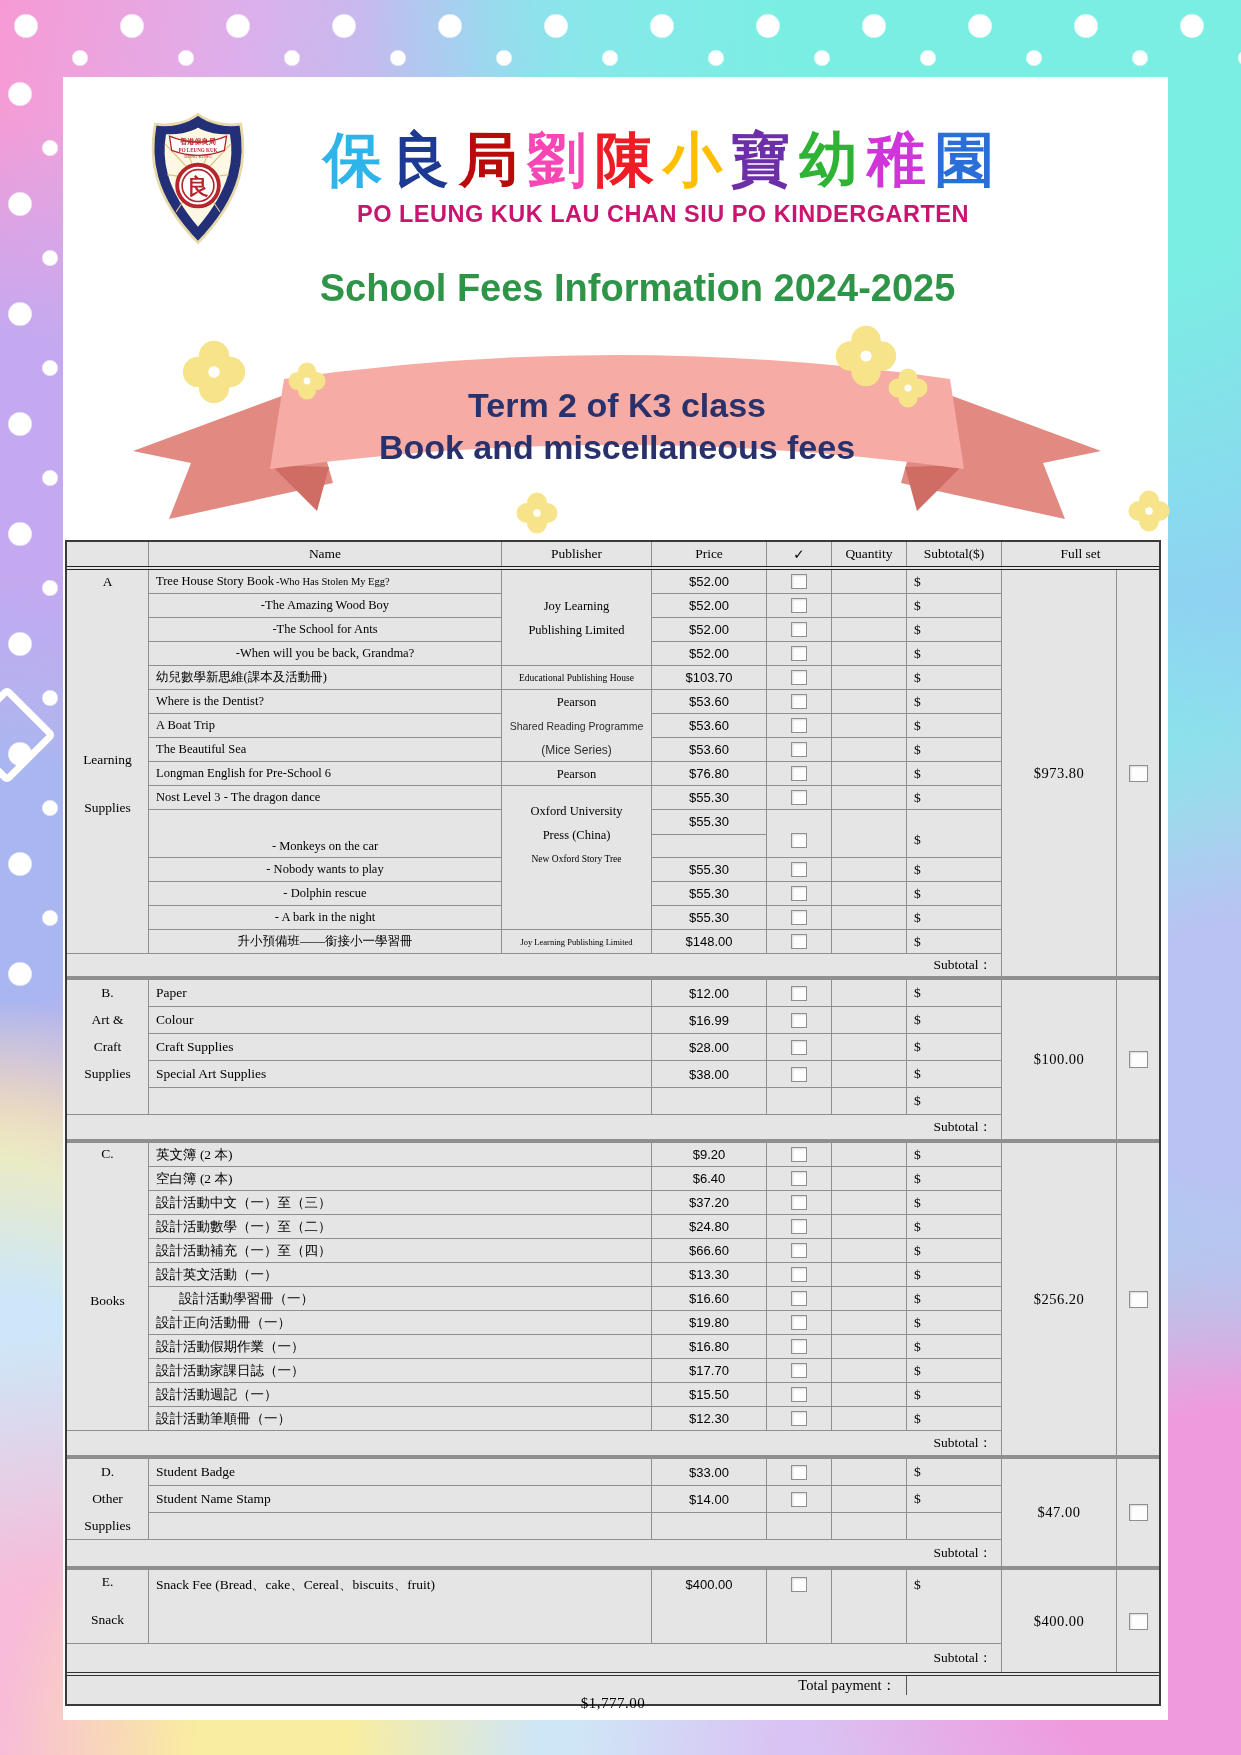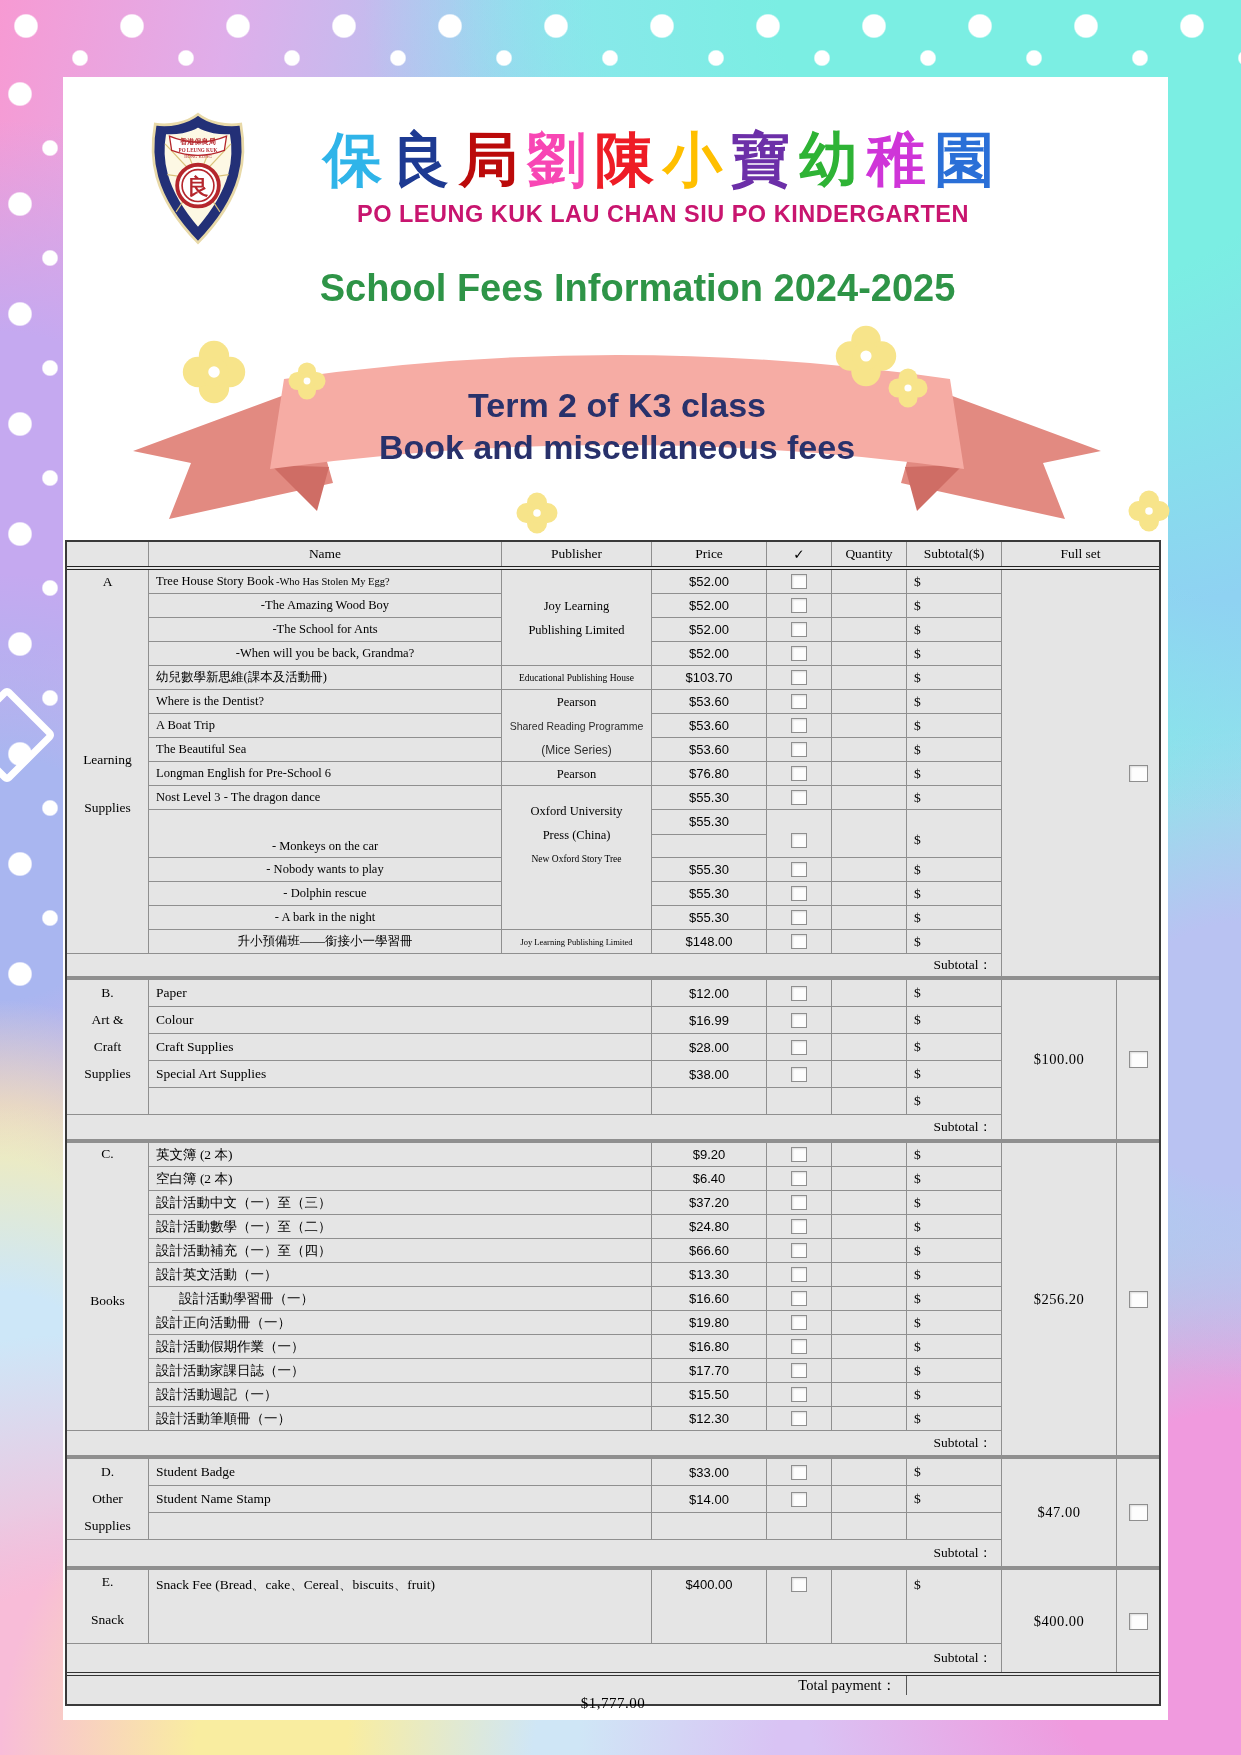--- a/index.html
+++ b/index.html
@@ -342,20 +342,21 @@
           <div class="c pub " style="grid-area: 15 / 3 / 16;">
             <div class="pub-tiny">Joy Learning Publishing Limited</div>
           </div>
           <div class="c price" style="grid-area: 15 / 4;">$148.00</div>
           <div class="c chk" style="grid-area: 15 / 5;">
             <span class="checkbox"></span>
           </div>
           <div class="c qty" style="grid-area: 15 / 6;"></div>
           <div class="c dollar" style="grid-area: 15 / 7;">$</div>
           <div class="c subrow" style="grid-row: 16;">Subtotal：</div>
+          <div class="c fullset" style="grid-area: 1 / 8 / 17 / 9;">$973.80</div>
           <div class="c fschk" style="grid-area: 1 / 9 / 17 / 10;">
             <span class="checkbox"></span>
           </div>
         </div>
         <div class="section sec-B" style="grid-template-columns: 82px 353px 150px 115px 65px 75px 95px 115px 42px; grid-template-rows: 27px 27px 27px 27px 27px 24px;">
           <div class="c cat" style="grid-area: 1 / 1 / 6 / 2;">
             <span style="top: 5px;">B.</span>
             <span style="top: 32px;">Art &amp;</span>
             <span style="top: 59px;">Craft</span>
             <span style="top: 86px;">Supplies</span>

